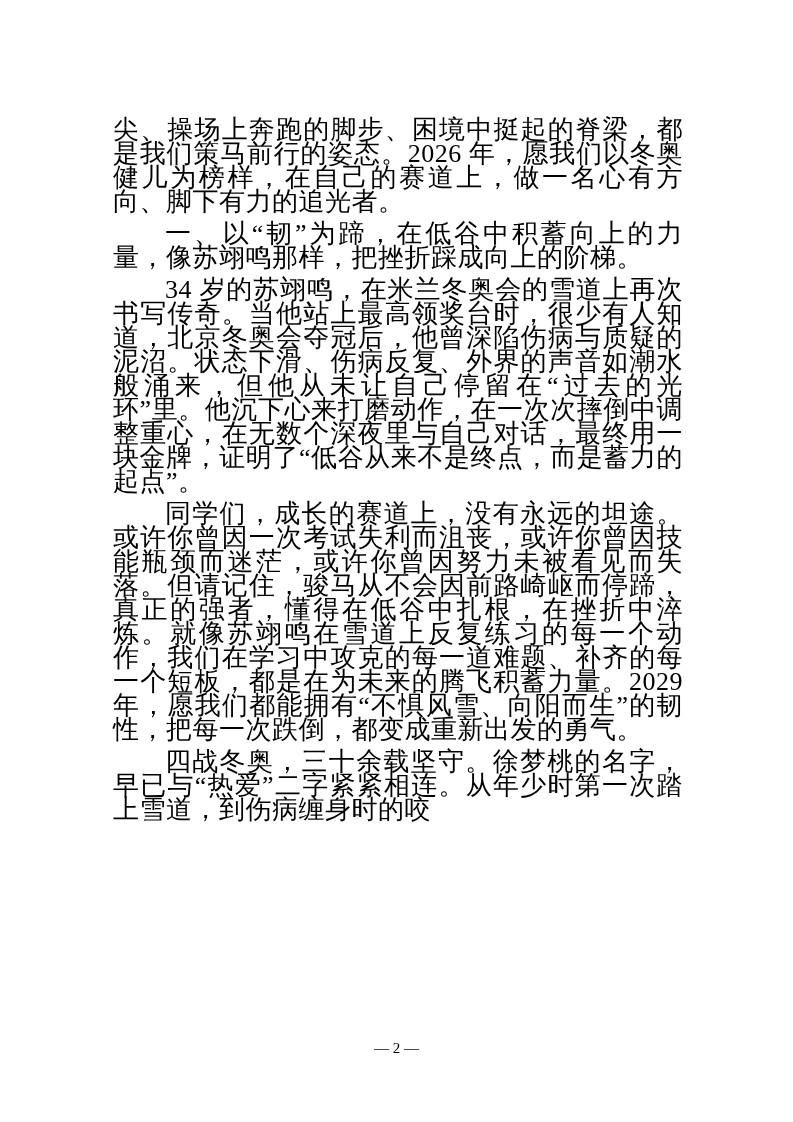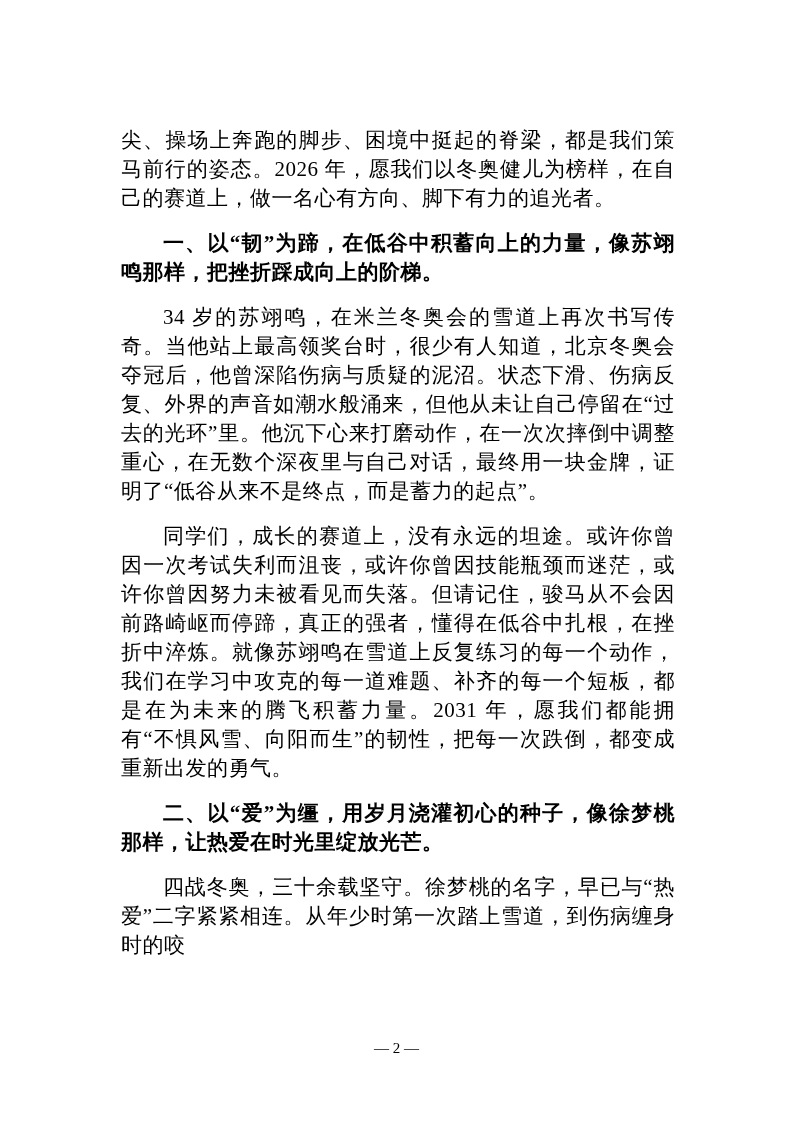--- a/index.html
+++ b/index.html
@@ -16,52 +16,51 @@
     font-family: "Liberation Serif", "DejaVu Serif", serif;
     color: #000000;
   }
   .content {
     position: absolute;
     left: 105px;
     top: 110px;
     width: 586px;
   }
   .content p {
-    margin: 16px;
-    font-size: 21px;
-    line-height: 29px;
+    margin: 8px;
+    font-size: 26px;
+    line-height: 24px;
     text-align: justify;
     text-indent: 2em;
     letter-spacing: 0.5px;
   }
   .content p.no-indent {
     text-indent: 0;
   }
   .content p.heading {
-    font-weight: bold;
+    font-weight: normal;
   }
   .footer {
     position: absolute;
     left: 0;
     right: 0;
     top: 1038px;
     text-align: center;
     font-size: 15px;
     line-height: 20px;
     color: #000000;
   }
 </style>
 </head>
 <body>
 
 <div class="page">
   <div class="content">
     <p class="no-indent">尖、操场上奔跑的脚步、困境中挺起的脊梁，都是我们策马前行的姿态。2026 年，愿我们以冬奥健儿为榜样，在自己的赛道上，做一名心有方向、脚下有力的追光者。</p>
     <p class="heading">一、以“韧”为蹄，在低谷中积蓄向上的力量，像苏翊鸣那样，把挫折踩成向上的阶梯。</p>
     <p>34 岁的苏翊鸣，在米兰冬奥会的雪道上再次书写传奇。当他站上最高领奖台时，很少有人知道，北京冬奥会夺冠后，他曾深陷伤病与质疑的泥沼。状态下滑、伤病反复、外界的声音如潮水般涌来，但他从未让自己停留在“过去的光环”里。他沉下心来打磨动作，在一次次摔倒中调整重心，在无数个深夜里与自己对话，最终用一块金牌，证明了“低谷从来不是终点，而是蓄力的起点”。</p>
-    <p>同学们，成长的赛道上，没有永远的坦途。或许你曾因一次考试失利而沮丧，或许你曾因技能瓶颈而迷茫，或许你曾因努力未被看见而失落。但请记住，骏马从不会因前路崎岖而停蹄，真正的强者，懂得在低谷中扎根，在挫折中淬炼。就像苏翊鸣在雪道上反复练习的每一个动作，我们在学习中攻克的每一道难题、补齐的每一个短板，都是在为未来的腾飞积蓄力量。2031 年，愿我们都能拥有“不惧风雪、向阳而生”的韧性，把每一次跌倒，都变成重新出发的勇气。</p>
-    <p class="heading">二、以“爱”为缰，用岁月浇灌初心的种子，像徐梦桃那样，让热爱在时光里绽放光芒。</p>
+    <p>同学们，成长的赛道上，没有永远的坦途。或许你曾因一次考试失利而沮丧，或许你曾因技能瓶颈而迷茫，或许你曾因努力未被看见而失落。但请记住，骏马从不会因前路崎岖而停蹄，真正的强者，懂得在低谷中扎根，在挫折中淬炼。就像苏翊鸣在雪道上反复练习的每一个动作，我们在学习中攻克的每一道难题、补齐的每一个短板，都是在为未来的腾飞积蓄力量。2029 年，愿我们都能拥有“不惧风雪、向阳而生”的韧性，把每一次跌倒，都变成重新出发的勇气。</p>
     <p>四战冬奥，三十余载坚守。徐梦桃的名字，早已与“热爱”二字紧紧相连。从年少时第一次踏上雪道，到伤病缠身时的咬</p>
   </div>
   <div class="footer">
     <span>— 2 —</span>
   </div>
 </div>
 
 </body></html>

